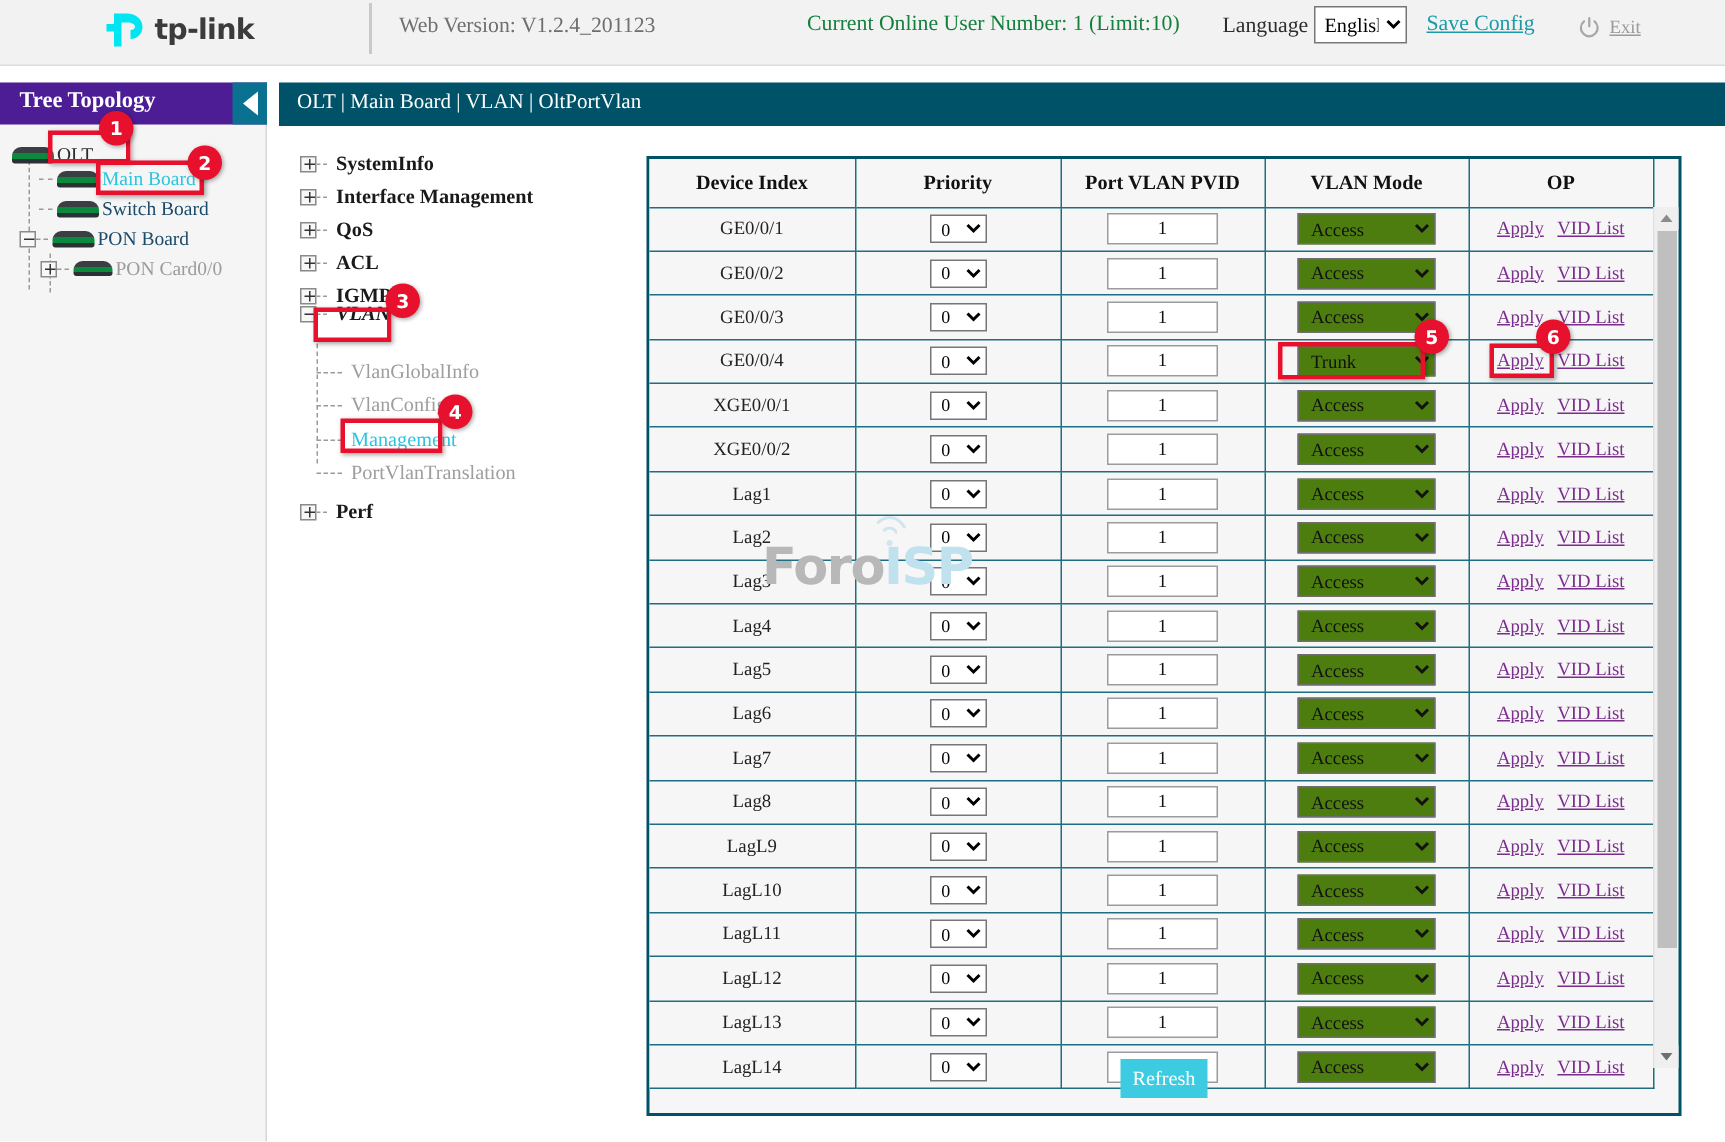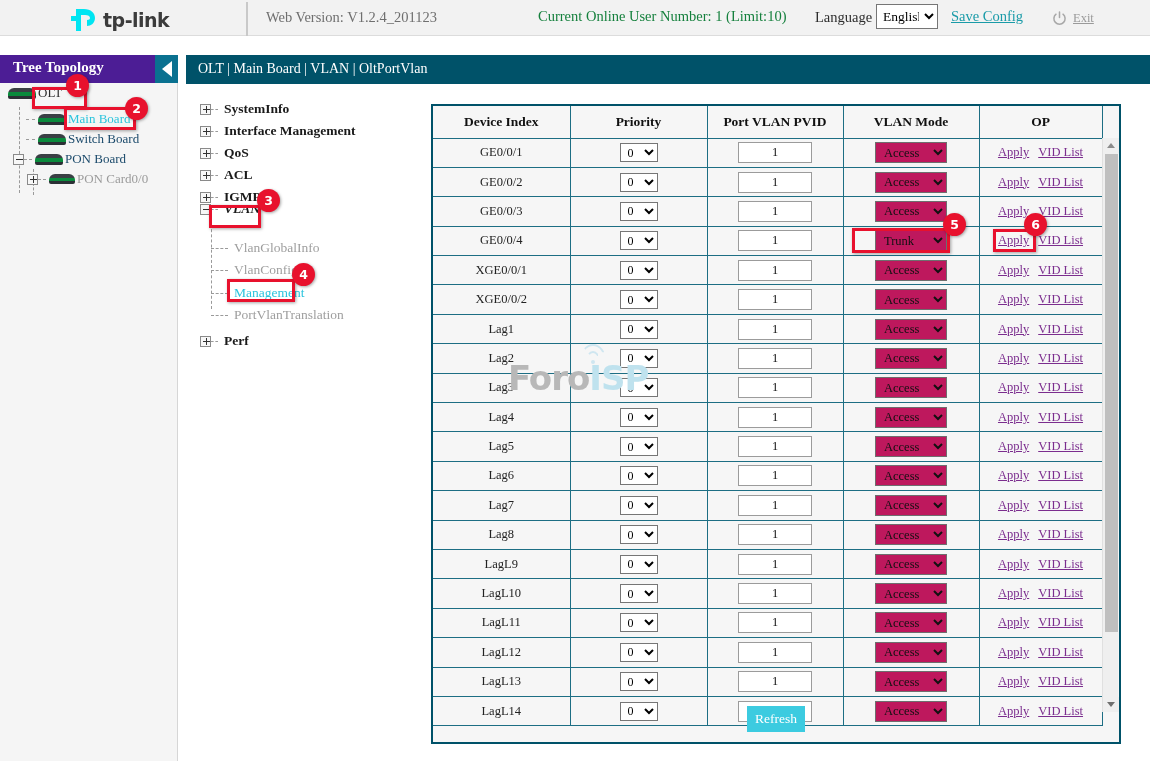--- a/index.html
+++ b/index.html
@@ -7,21 +7,21 @@
     margin: 0; padding: 0;
     width: 1150px; height: 761px;
     overflow: hidden;
     background: #ffffff;
     font-family: "Liberation Serif", serif;
   }
   #app { position: relative; width: 1150px; height: 761px; }
 
   
   .topbar {
-    position: absolute; left: 0; top: 0; width: 1150px; height: 36px;
+    position: absolute; left: 0; top: 0; width: 1150px; height: 44px;
     background: #f2f2f2;
     border-bottom: 1px solid #dcdcdc;
   }
   .logo-wrap {
     position: absolute; left: 70px; top: 2px;
     display: flex; align-items: center; height: 36px;
   }
   .logo-mark { width: 30px; height: 26px; position: relative; margin-right: 3px; }
   .logo-text {
     font-family: "DejaVu Sans", sans-serif;
@@ -195,24 +195,24 @@
     border: 1px solid #767676; background: #fff;
     padding: 0 0 0 3px;
   }
   .pvid-inp {
     width: 74px; height: 21px;
     font-family: "Liberation Serif", serif;
     font-size: 12.5px; color: #111; text-align: center;
     border: 1px solid #9b9b9b; background: #fff;
   }
   .mode-sel {
-    width: 72px; height: 21px;
+    width: 92px; height: 21px;
     font-family: "Liberation Serif", serif;
     font-size: 12.5px; color: #111;
-    border: 1px solid #6e6e6e; background: #be185d;
+    border: 1px solid #6e6e6e; background: #4d7c0f;
     padding: 0 0 0 4px;
   }
   .oplink {
     color: #7b2d8e; text-decoration: underline;
     font-size: 12.5px; cursor: pointer;
   }
   .oplink + .oplink { margin-left: 9px; }
 
   
   .sbar {
@@ -331,21 +331,21 @@
       <div class="tree-header-title">Tree Topology</div>
       <div class="collapse-btn">
         <div class="tri-left"></div>
       </div>
     </div>
     <div class="treebody">
 
       <div class="dashline" style="left:19px; top:24px; height:86px;"></div>
       <div class="dashline" style="left:33px; top:86px; height:26px;"></div>
 
-      <div class="tnode" style="left:8px; top:0;">
+      <div class="tnode" style="left:8px; top:10px;">
         <div class="dev-ic"></div>
         <span class="tlabel dark">OLT</span>
       </div>
 
       <div class="tnode" style="left:26px; top:26px;">
         <span class="dash-h" style="position:relative;display:inline-block;width:9px;border-top:1px dashed #9a9a9a;margin-right:3px;"></span>
         <div class="dev-ic"></div>
         <span class="tlabel cyan">Main Board</span>
       </div>
 

